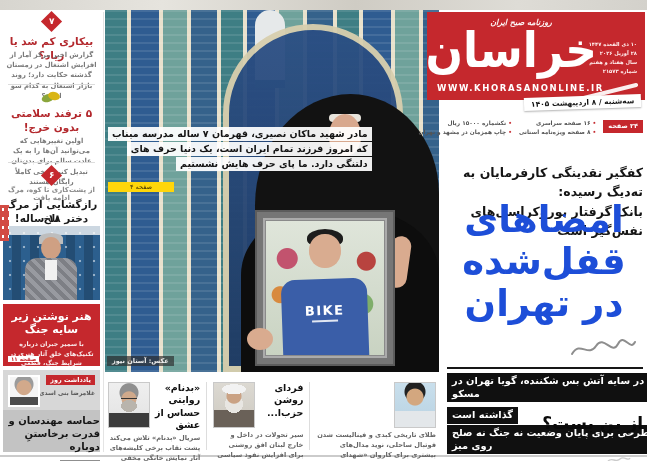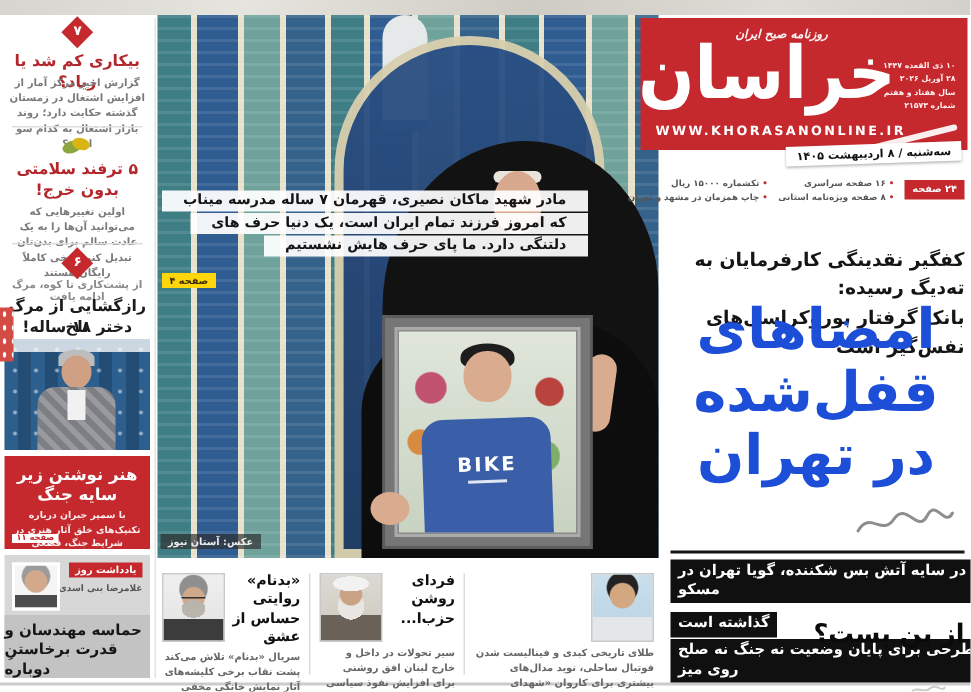--- a/index.html
+++ b/index.html
@@ -46,21 +46,21 @@
   .note-box{left:3px;top:370px;width:97px;height:82px;background:#d7d7d7}
   .note-label{position:absolute;top:5px;right:5px;background:#c5282d;color:#fff;font-size:6.5px;
     font-weight:900;padding:1px 4px}
   .note-author{position:absolute;top:19px;right:5px;font-size:6px;color:#555;font-weight:700}
   .note-photo{position:absolute;top:5px;left:5px;width:28px;height:28px;border:2px solid #fff;
     background:
       radial-gradient(circle at 50% 38%, #d2a98b 0 7px, transparent 8px),
       radial-gradient(circle at 50% 26%, #9b9b9b 0 9px, transparent 10px),
       linear-gradient(180deg, transparent 0 70%, #4c4c4c 70%),#f5f5f5}
   .note-title-wrap{position:absolute;top:40px;left:0;right:0;bottom:0;background:#c3c3c3;
-    text-align:left;padding-top:4px}
+    text-align:right;padding-top:4px}
   .note-title{font-size:10px;font-weight:900;color:#161616;line-height:1.3}
   .note-tag{display:inline-block;font-size:5.5px;color:#333;font-weight:700;margin-top:2px;
     border-top:1px solid #8f8f8f;padding-top:2px;min-width:40px}
 
   .watermark{left:0;top:205px;width:9px;height:36px;background:#d24b44;z-index:9;
     background-image:radial-gradient(#fff 1px, transparent 1.4px);background-size:6px 9px}
 
   
   .photo{left:105px;top:10px;width:334px;height:362px;overflow:hidden;
     background:
@@ -99,23 +99,23 @@
   .bike-sub{display:block;width:26px;height:2px;background:rgba(255,255,255,.85);margin:2px auto 0}
   .hand-r{left:284px;top:226px;width:20px;height:52px;background:#d9ab8f;border-radius:10px;
     transform:rotate(8deg)}
   .hand-l{left:142px;top:318px;width:26px;height:22px;background:#d9ab8f;border-radius:50%}
 
   .highlight{left:3px;top:46px;z-index:8}
   .hl-bar{display:table;background:#ffd60a;color:#7c1416;font-weight:900;font-size:19px;
     line-height:1.3;padding:1px 9px 3px;margin-bottom:3px}
   .deck{left:3px;top:117px;z-index:8}
   .deck-line{display:table;background:rgba(255,255,255,.93);color:#141414;font-size:9.5px;
-    font-weight:700;padding:1px 14px 2px;margin-bottom:1px}
+    font-weight:700;padding:1px 4px 2px;margin-bottom:1px}
   .page-tag{left:3px;top:172px;z-index:8;background:#ffd60a;color:#3a2b00;font-size:6.5px;
-    font-weight:700;padding:1px 5px}
+    font-weight:400;padding:1px 22px}
   .credit{left:2px;bottom:6px;z-index:8;background:rgba(45,45,45,.68);color:#eee;font-size:6.5px;
     font-weight:600;padding:1px 5px}
 
   
   .masthead{left:427px;top:12px;width:218px;height:88px;background:#c5282d;z-index:6}
   .mh-tagline{position:absolute;top:6px;left:0;right:30px;text-align:center;color:#fff;
     font-size:8px;font-weight:700;font-style:italic;opacity:.95}
   .mh-title{position:absolute;top:16px;left:6px;right:48px;text-align:center;color:#fff;
     font-size:44px;font-weight:900;line-height:1;transform:scaleY(1.1)}
   .mh-info{position:absolute;right:8px;top:28px;width:52px;text-align:right;color:#ffecec;

